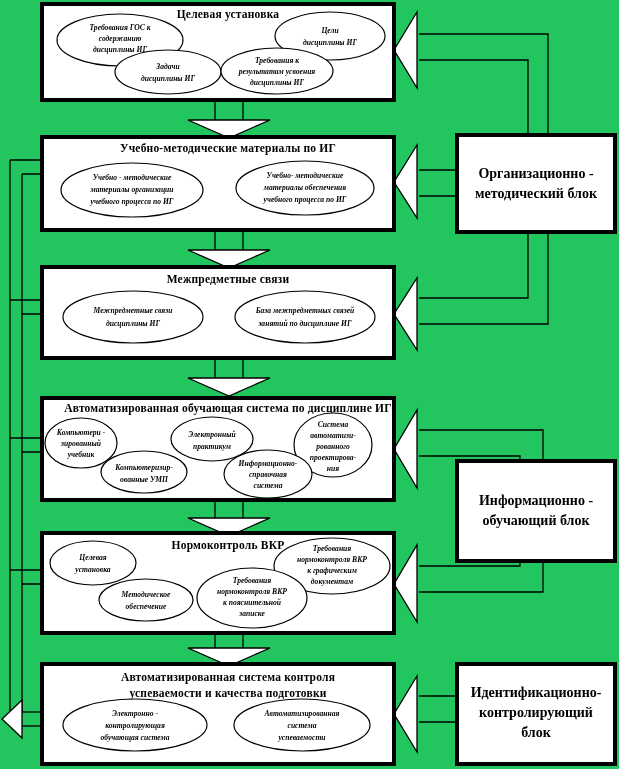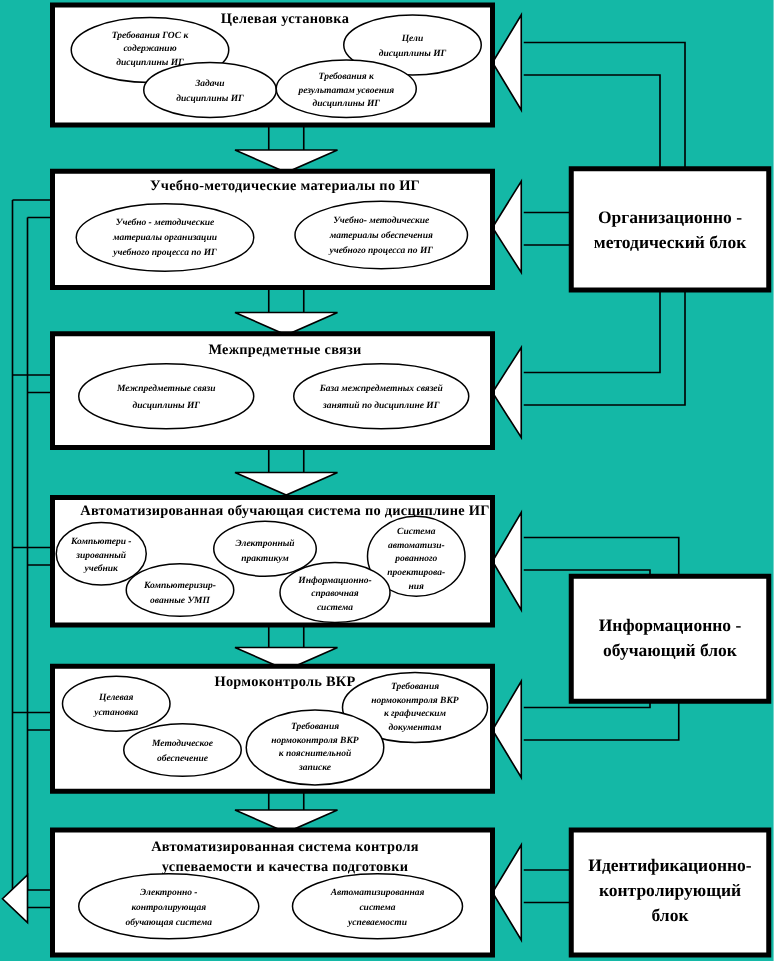--- a/index.html
+++ b/index.html
@@ -4,21 +4,21 @@
 <style>
   html, body {
     margin: 0;
     padding: 0;
     background: #ffffff;
   }
   #diagram-root {
     position: relative;
     width: 619px;
     height: 769px;
-    background: #14b8a6;
+    background: #22c55e;
     font-family: "Liberation Serif", "DejaVu Serif", serif;
     overflow: hidden;
   }
   svg { display: block; }
   .stage-box {
     fill: #ffffff;
     stroke: #000000;
     stroke-width: 4;
   }
   .side-box {

